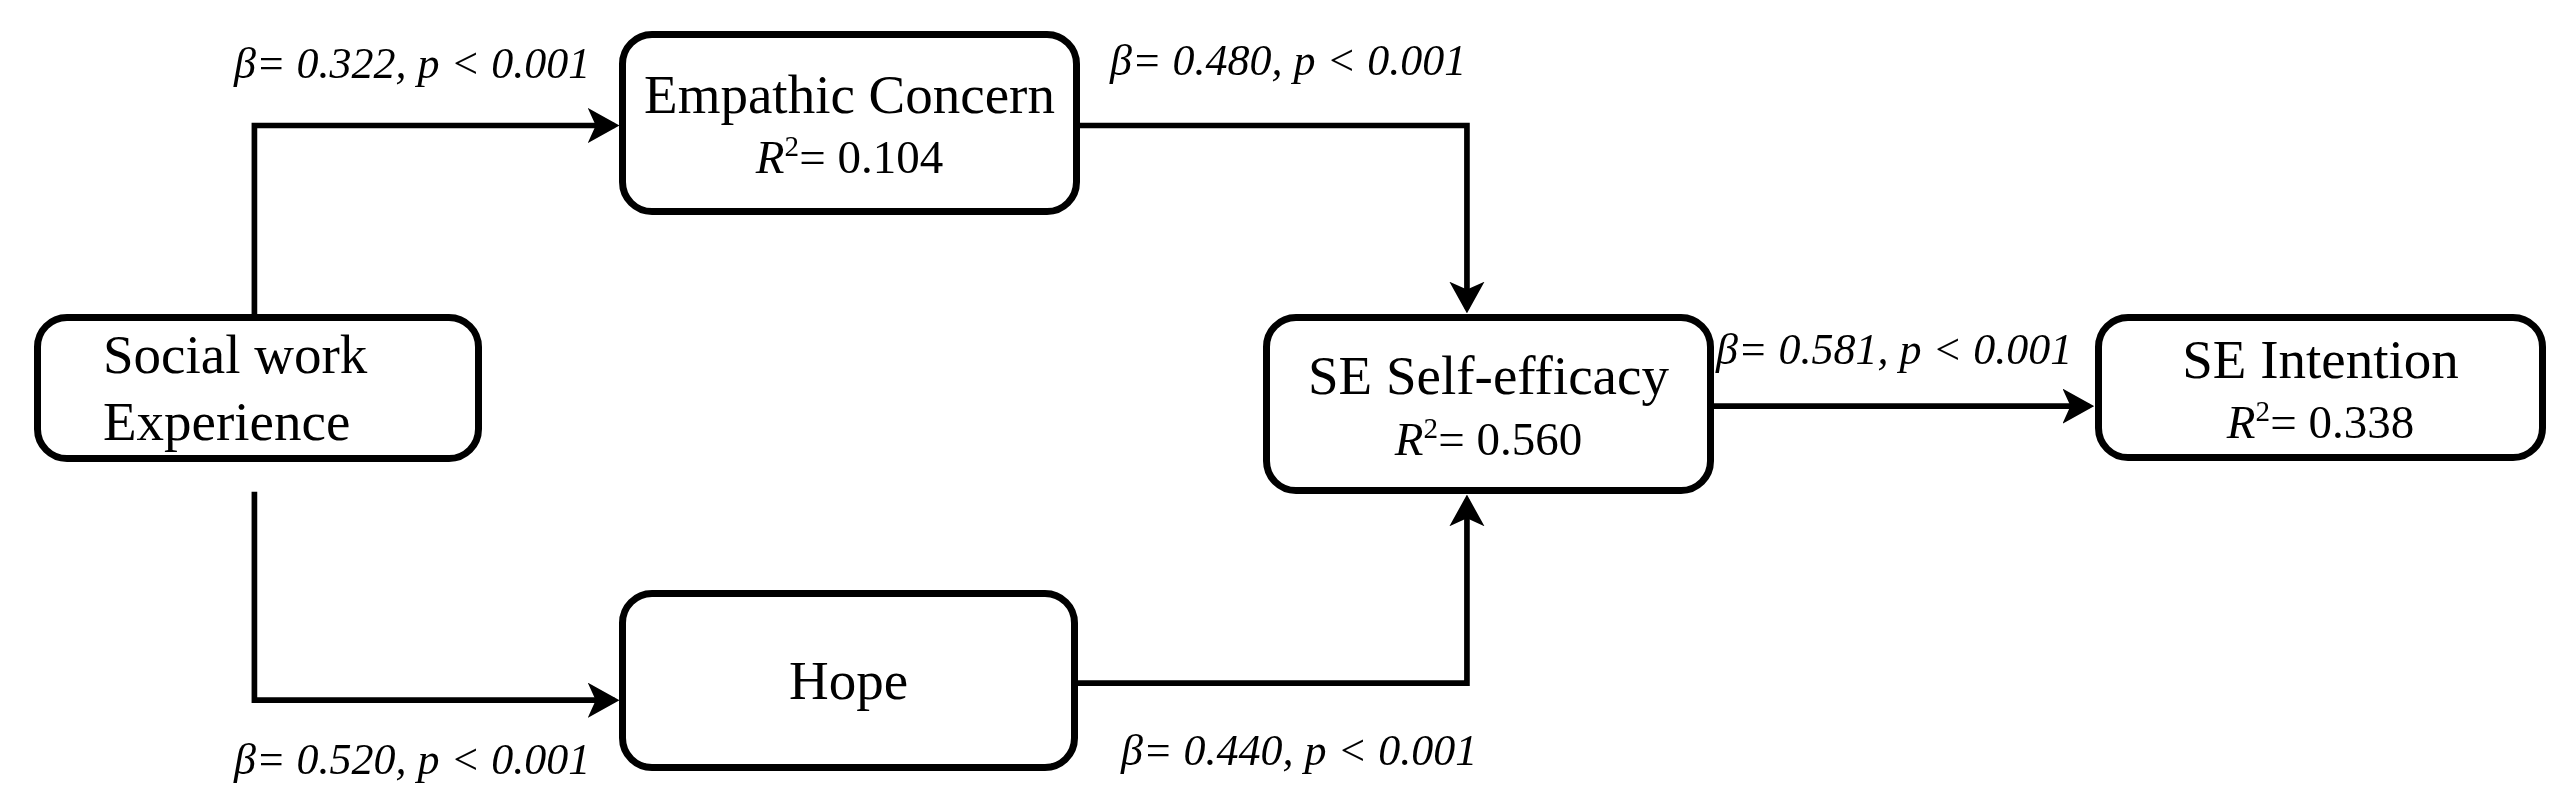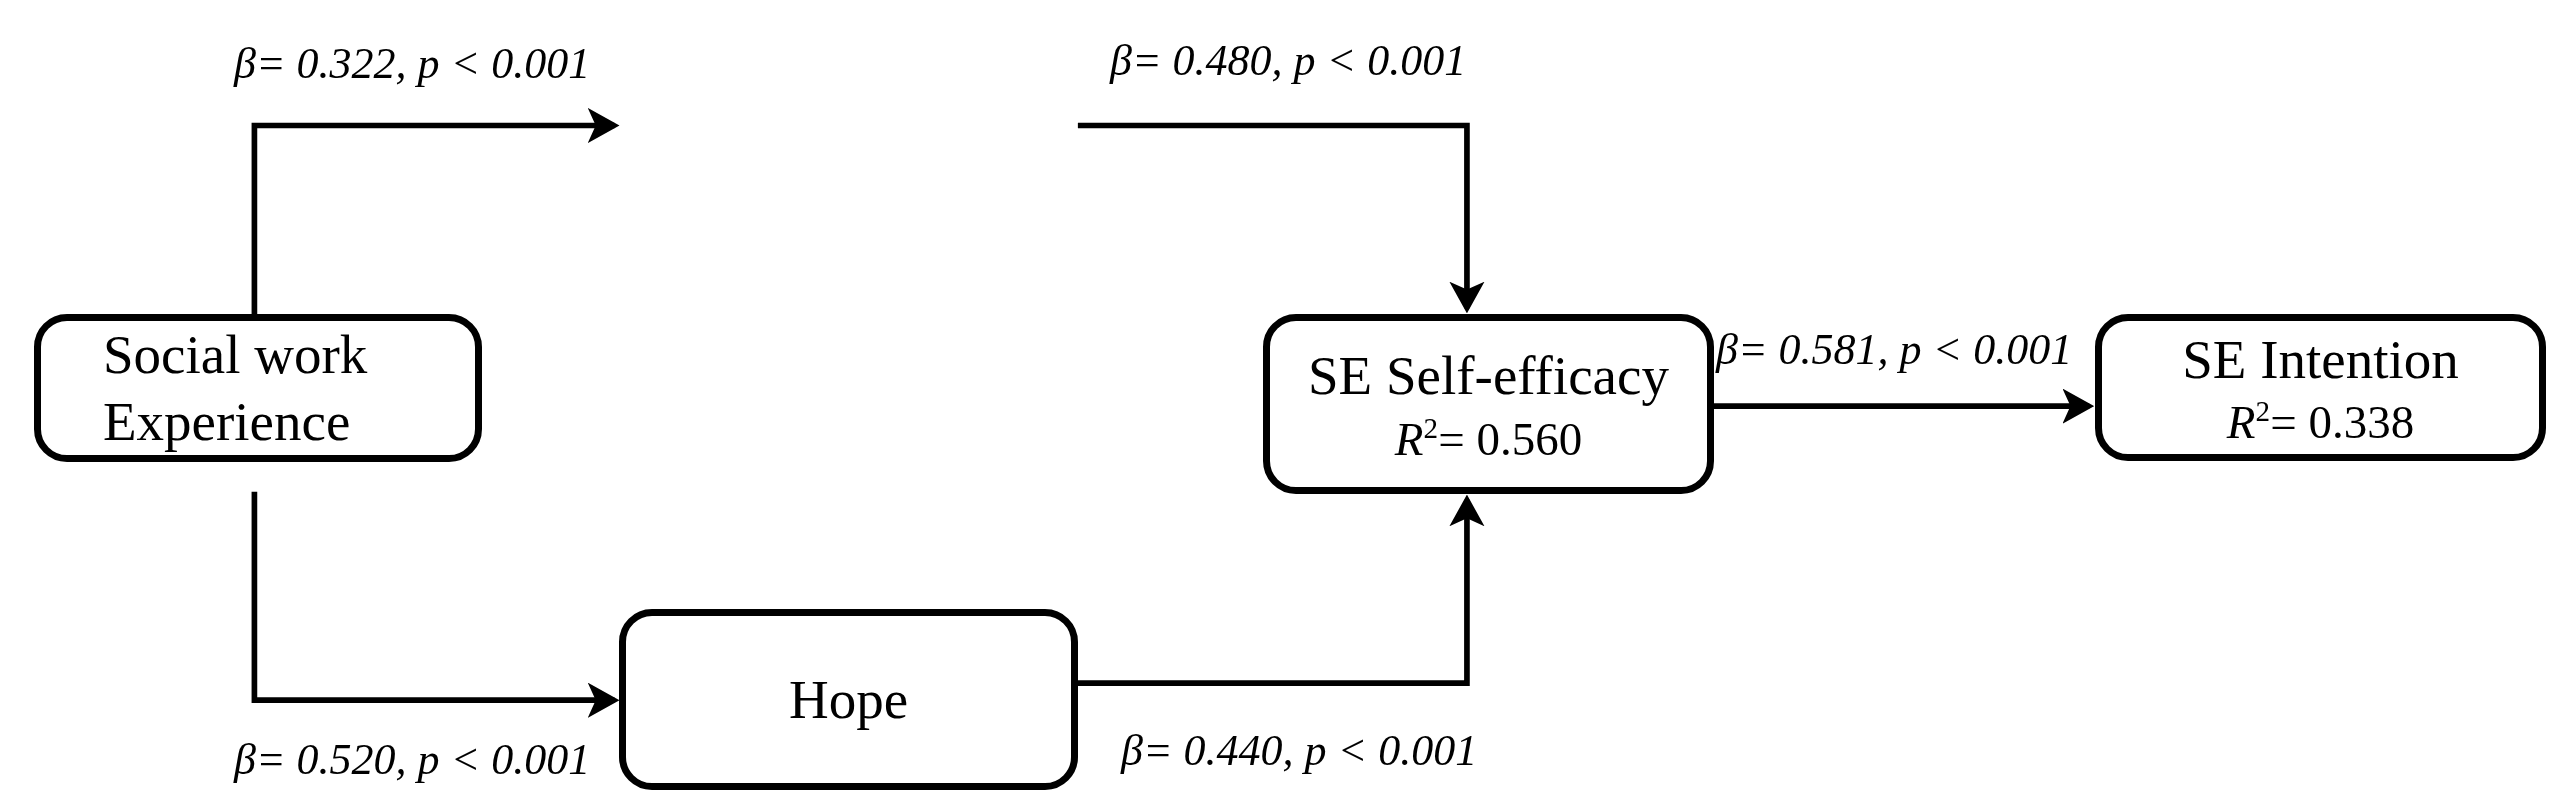--- a/index.html
+++ b/index.html
@@ -68,21 +68,21 @@
   .edge-label {
     position: absolute;
     font-style: italic;
     font-size: 44px;
     line-height: 1.1;
     white-space: nowrap;
   }
   
   .box.social    { left: 34px;   top: 314px; width: 448px; height: 148px; }
   .box.empathic  { left: 619px;  top: 30.5px;  width: 461px; height: 184px; }
-  .box.hope      { left: 619px;  top: 609px; width: 459px; height: 181px; }
+  .box.hope      { left: 619px;  top: 590px; width: 459px; height: 181px; }
   .box.se        { left: 1239px; top: 314px; width: 451px; height: 180px; margin-left: 24px; }
   .box.intention { left: 2095px; top: 314px; width: 451px; height: 147px; }
   
   .lbl-0 { left: 234px;  top: 40px; font-style: italic;   }
   .lbl-1 { left: 1110px; top: 37px;   }
   .lbl-2 { left: 234px;  top: 736px; }
   .lbl-3 { left: 1121px; top: 727px; }
   .lbl-4 { left: 1716px; top: 326px;  }
 </style>
 </head>
@@ -103,20 +103,26 @@
     <polyline class="conn" points="2384,573 2948,573" marker-end="url(#arrowhead)"></polyline>
   </svg>
 
   <div class="box social">
     <div class="title">
       <span style="display:block">Social work</span>
       <span style="display:block">Experience</span>
     </div>
   </div>
 
+  <div class="box empathic">
+    <div class="title">Empathic Concern</div>
+    <div class="r2">
+      <span class="rbase">R</span><sup>2</sup><span>= 0.104</span>
+    </div>
+  </div>
 
   <div class="box hope">
     <div class="title">Hope</div>
   </div>
 
   <div class="box se">
     <div class="title">SE Self-efficacy</div>
     <div class="r2">
       <span class="rbase">R</span><sup>2</sup><span>= 0.560</span>
     </div>

